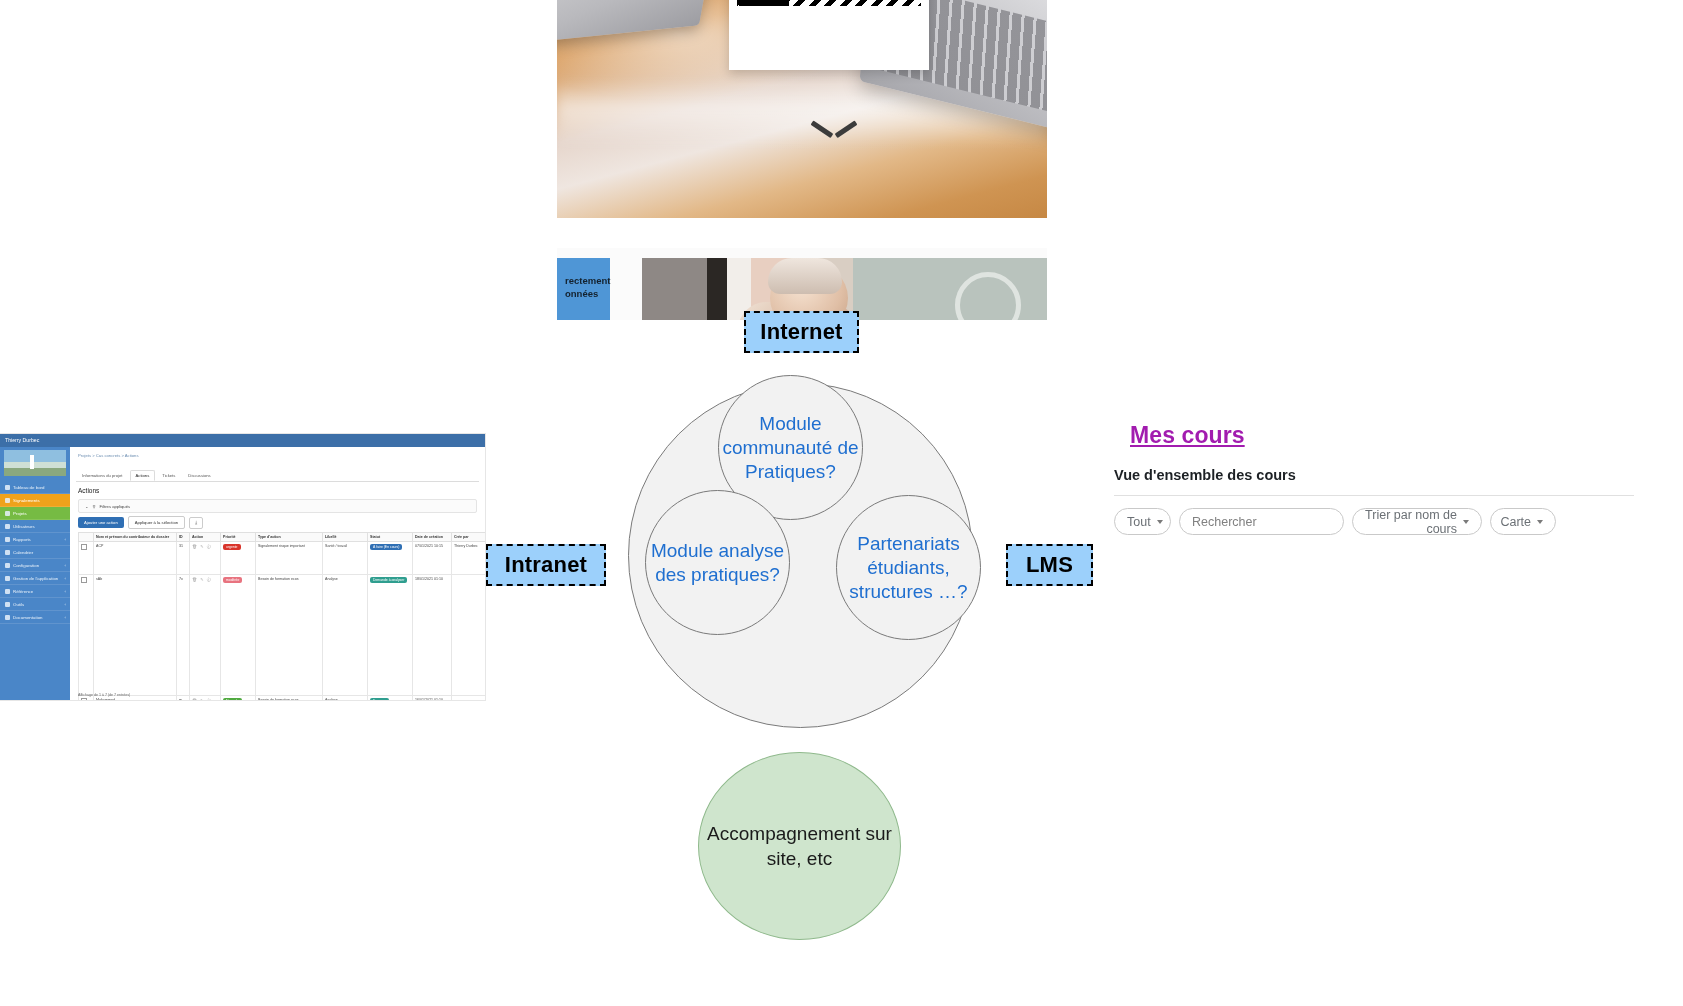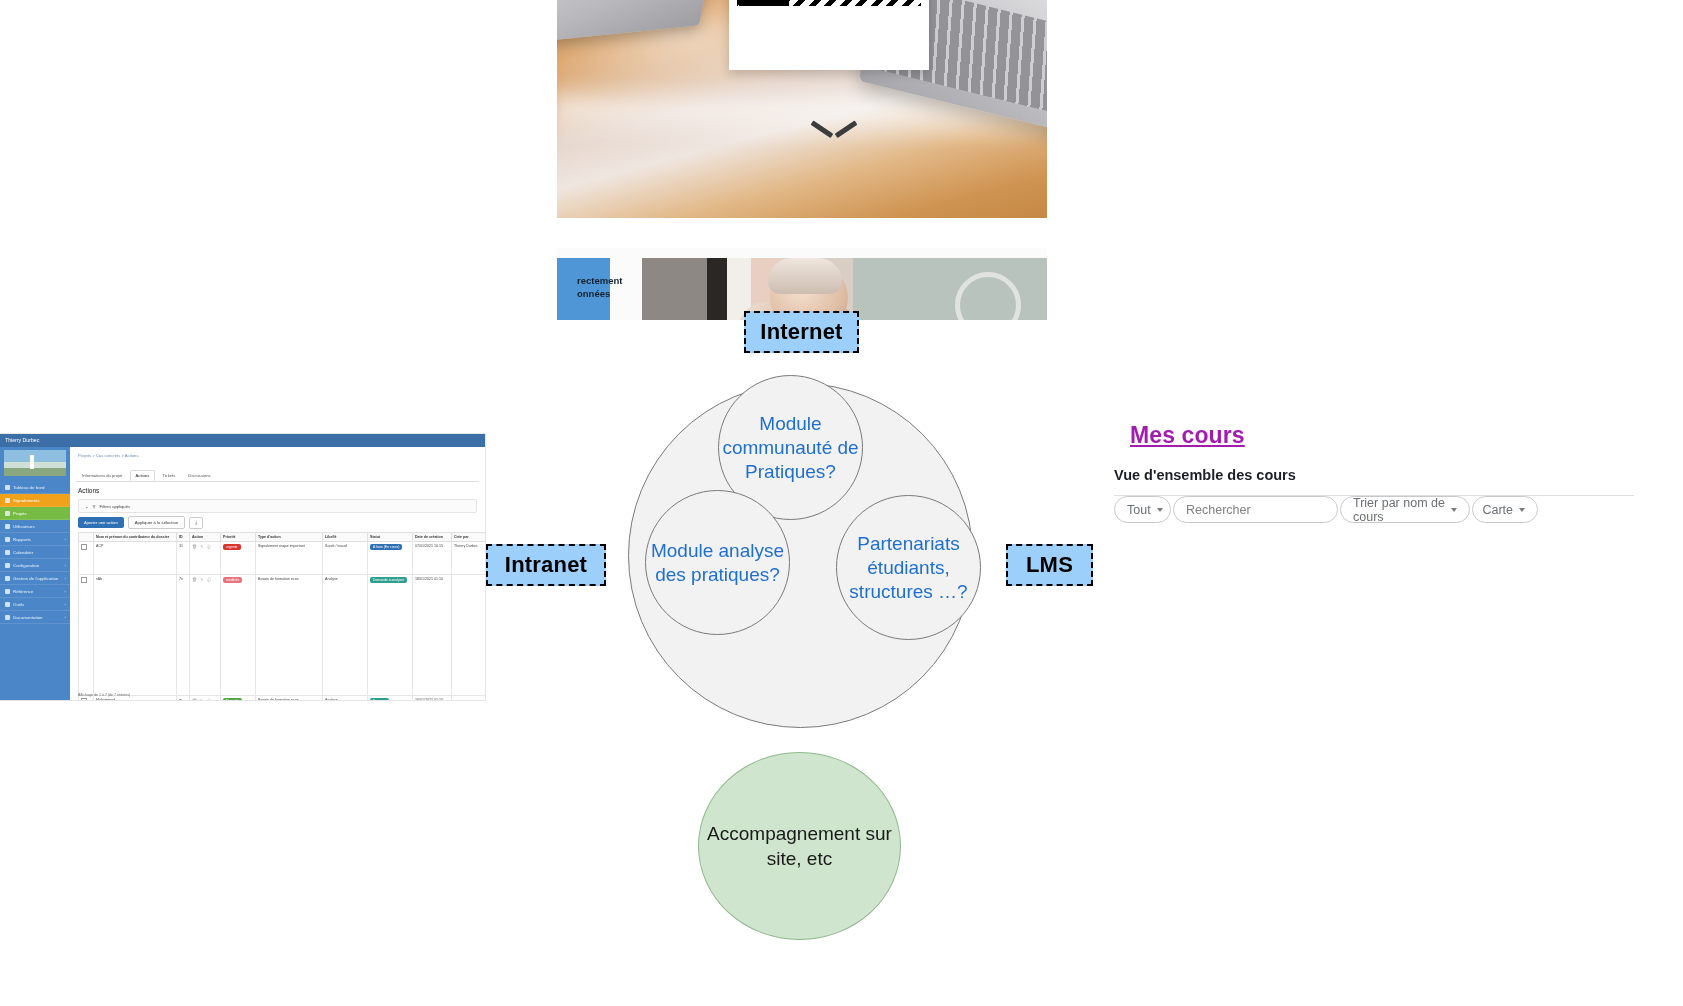--- a/index.html
+++ b/index.html
@@ -84,21 +84,21 @@
 
   
   #banner-second{
     position:absolute;left:557px;top:248px;width:490px;height:72px;
     background:#fbfbfb;overflow:hidden;
   }
   .blue-chip{
     position:absolute;left:0px;top:10px;width:53px;height:62px;
     background:#4f96d6;color:#14222e;
     font-size:9.5px;font-weight:700;line-height:13px;
-    padding:16px 0 0 20px;box-sizing:border-box;
+    padding:16px 0 0 8px;box-sizing:border-box;
   }
   .photo-elderly{
     position:absolute;left:85px;top:10px;width:405px;height:62px;
     background:
       linear-gradient(90deg,#8e8885 0 16%, #2b2724 16% 21%, #f2eeea 21% 27%, #e8cfc1 27% 41%, #d9cec3 41% 52%, #b9c3bd 52% 100%);
     overflow:hidden;
   }
   .elder-head{
     position:absolute;left:128px;top:4px;width:78px;height:72px;border-radius:50%;
     background:radial-gradient(circle at 40% 32%,#f6e3d2,#e0bfa6 60%,#c49e82);
@@ -265,30 +265,30 @@
     color:#2b2d42;
   }
   #moodle h1{
     margin:16px;font-size:23px;font-weight:bold;color:#a21caf;letter-spacing:.1px;text-decoration:underline;
   }
   #moodle h2{
     margin:18px 0 0 0;font-size:14.5px;font-weight:bold;color:#1d2125;
   }
   .mo-divider{margin-top:12px;height:1px;background:#e0e0e0;width:520px;}
   .mo-controls{
-    display:flex;gap:2px;align-items:center;
+    margin-top:12px;display:flex;gap:8px;align-items:center;
   }
   .mo-ctl{
     height:27px;border:1px solid #c9c9c9;border-radius:14px;background:#fff;
     display:flex;align-items:center;gap:6px;padding:0 12px;
     font-size:12.5px;color:#6b7075;box-sizing:border-box;
   }
   .mo-ctl.search{width:165px;color:#818181;}
   .mo-ctl.tout{width:57px;}
-  .mo-ctl.sort{width:130px;}
+  .mo-ctl.sort{width:130px;text-align:right;}
   .mo-ctl.view{width:66px;justify-content:flex-end;}
   .chev{
     width:0;height:0;border-left:3.5px solid transparent;border-right:3.5px solid transparent;
     border-top:4px solid #7a7a7a;margin-left:auto;
   }
   .mo-card{
     margin-top:13px;width:190px;height:186px;background:#fff;
     border:1px solid #e3e3e3;border-radius:4px;overflow:hidden;position:relative;
     box-shadow:0 1px 2px rgba(0,0,0,.04);
   }

